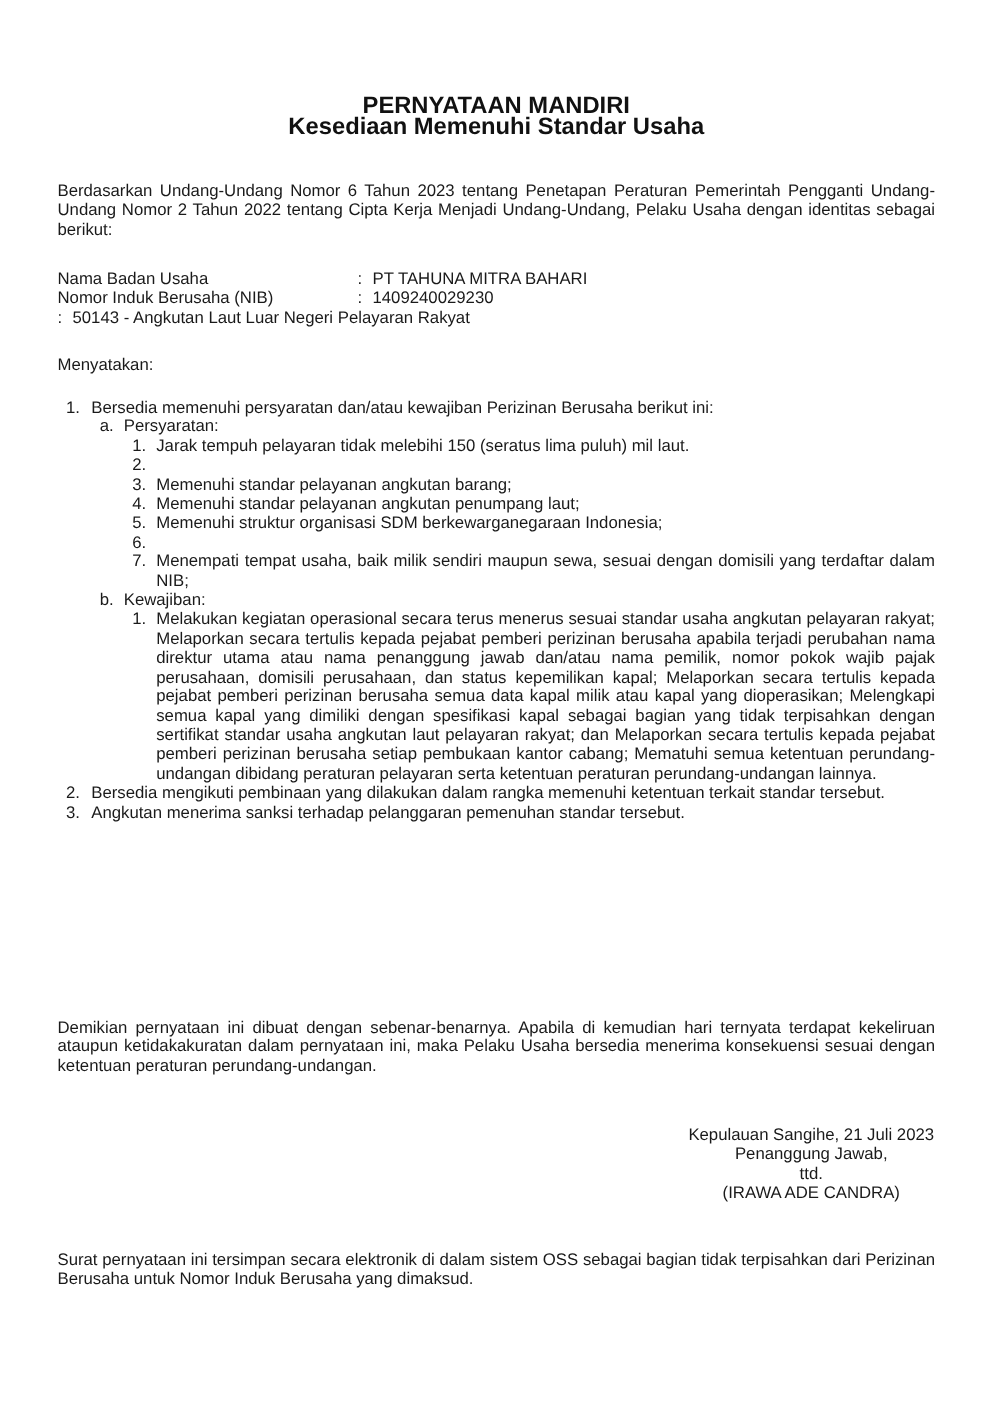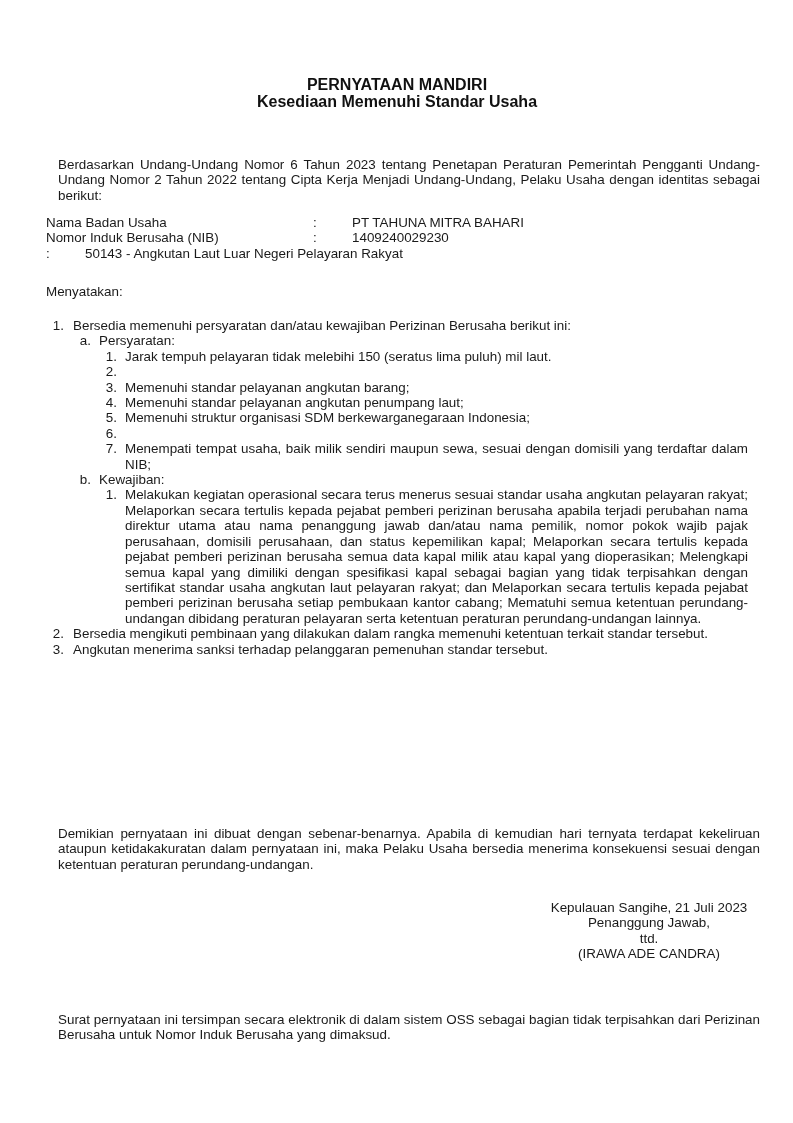--- a/index.html
+++ b/index.html
@@ -1,25 +1,25 @@
 <!DOCTYPE html>
 <html><head>
 <meta charset="utf-8">
 <style>
   html, body { margin: 0; padding: 0; background: #ffffff; }
   body {
     width: 793px; height: 1123px; position: relative; overflow: hidden;
     font-family: "Liberation Sans", sans-serif; font-size: 13.4px; color: #1a1a1a;
   }
   .page { position: absolute; left: 46px; top: 0; width: 702px; }
-  .title { position: absolute; top: 76px; left: 0; width: 702px; text-align: center; font-weight: bold; font-size: 16px; line-height: 17px; color: #111; }
-  .p { line-height: 15.4px; text-align: justify; margin: 12px; }
+  .title { position: absolute; top: 76px; left: 0; width: 702px; text-align: center; font-weight: bold; font-size: 19px; line-height: 17px; color: #111; }
+  .p { line-height: 15.4px; text-align: justify; margin: 0; }
   .intro { position: absolute; top: 145px; left: 0; width: 702px; }
   .ident { position: absolute; top: 215px; left: 0; width: 702px; }
-  .ident-row { display: flex; line-height: 15.4px; gap: 27px; }
+  .ident-row { display: flex; line-height: 15.4px; }
   .ident-label { width: 240px; }
   .ident-colon { width: 12px; }
   .menyatakan { position: absolute; top: 284px; left: 0; }
   .list { position: absolute; top: 318px; left: 0; width: 702px; }
   .li { display: flex; line-height: 15.4px; }
   .li .num { flex: 0 0 auto; text-align: right; }
   .li .txt { flex: 1 1 auto; text-align: justify; }
   .l1 .num { width: 18px; margin-left: 0; margin-right: 9px; }
   .l2 { padding-left: 27px; }
   .l2 .num { width: 18px; margin-right: 8px; }

